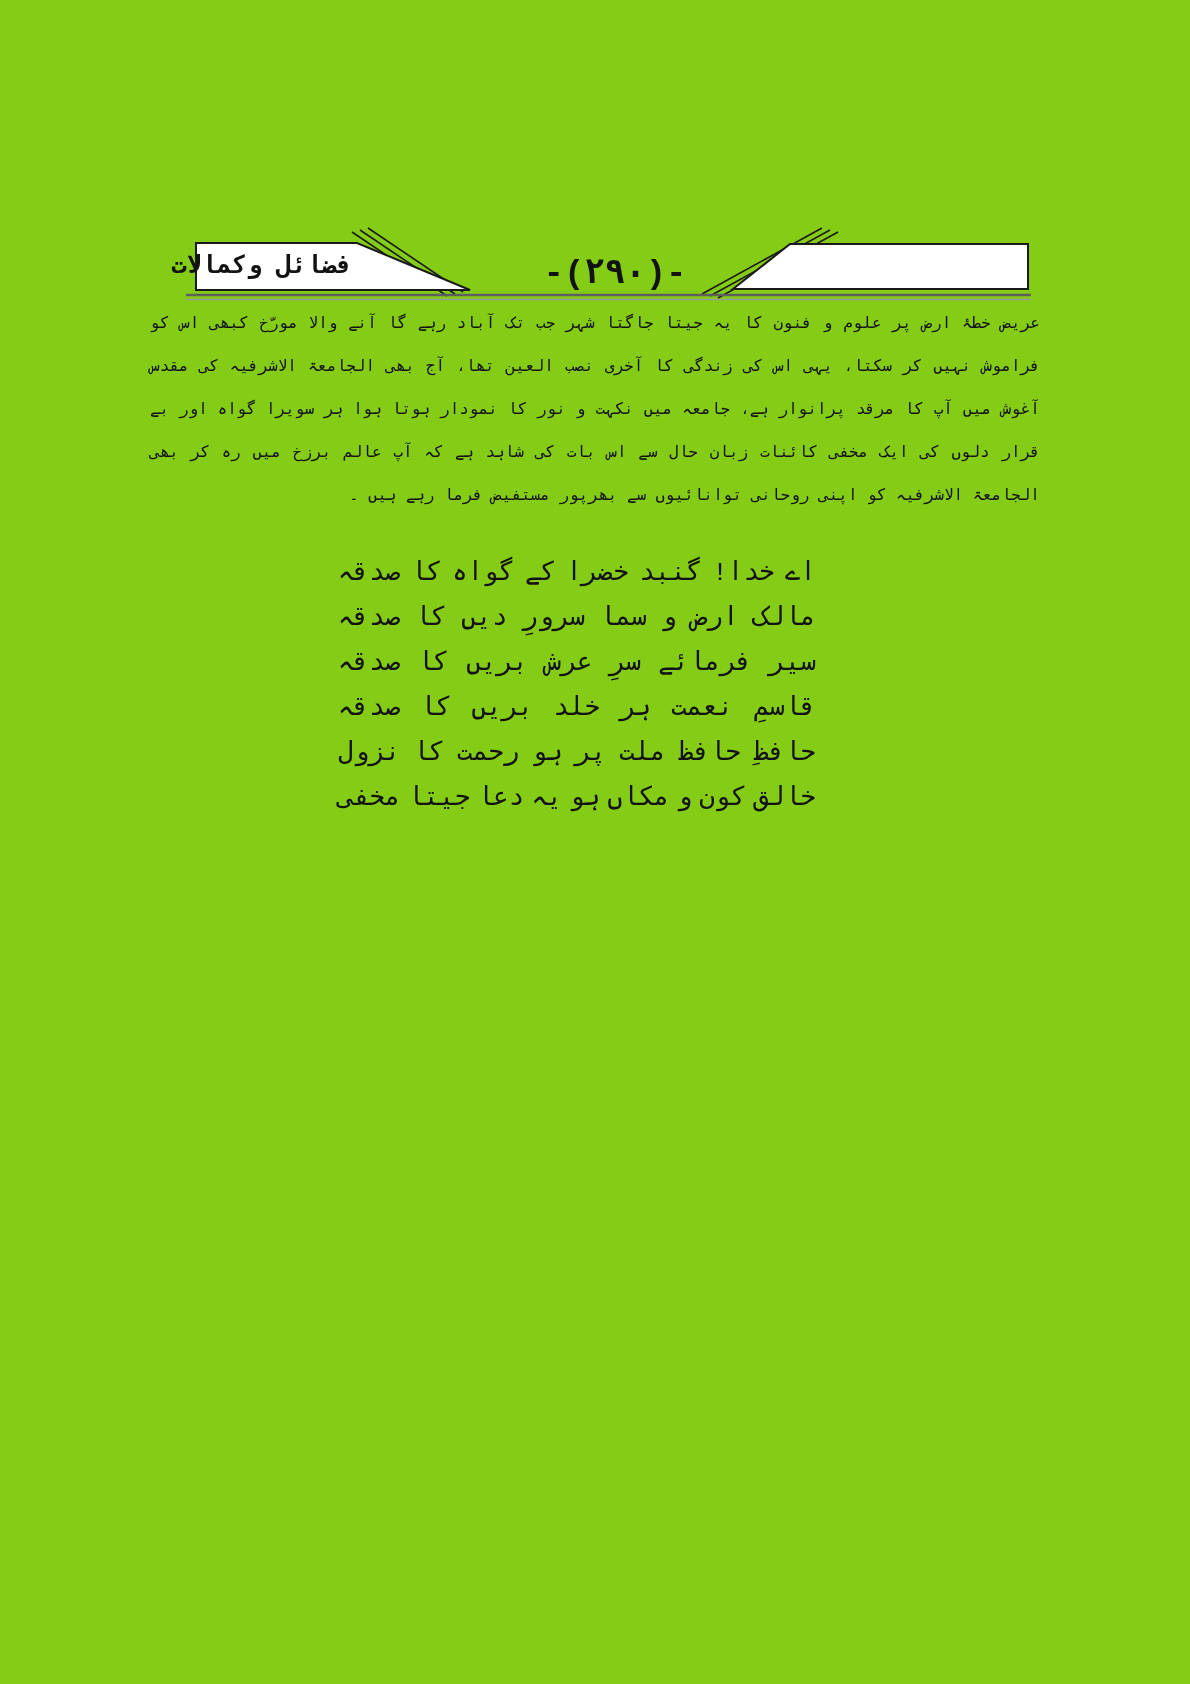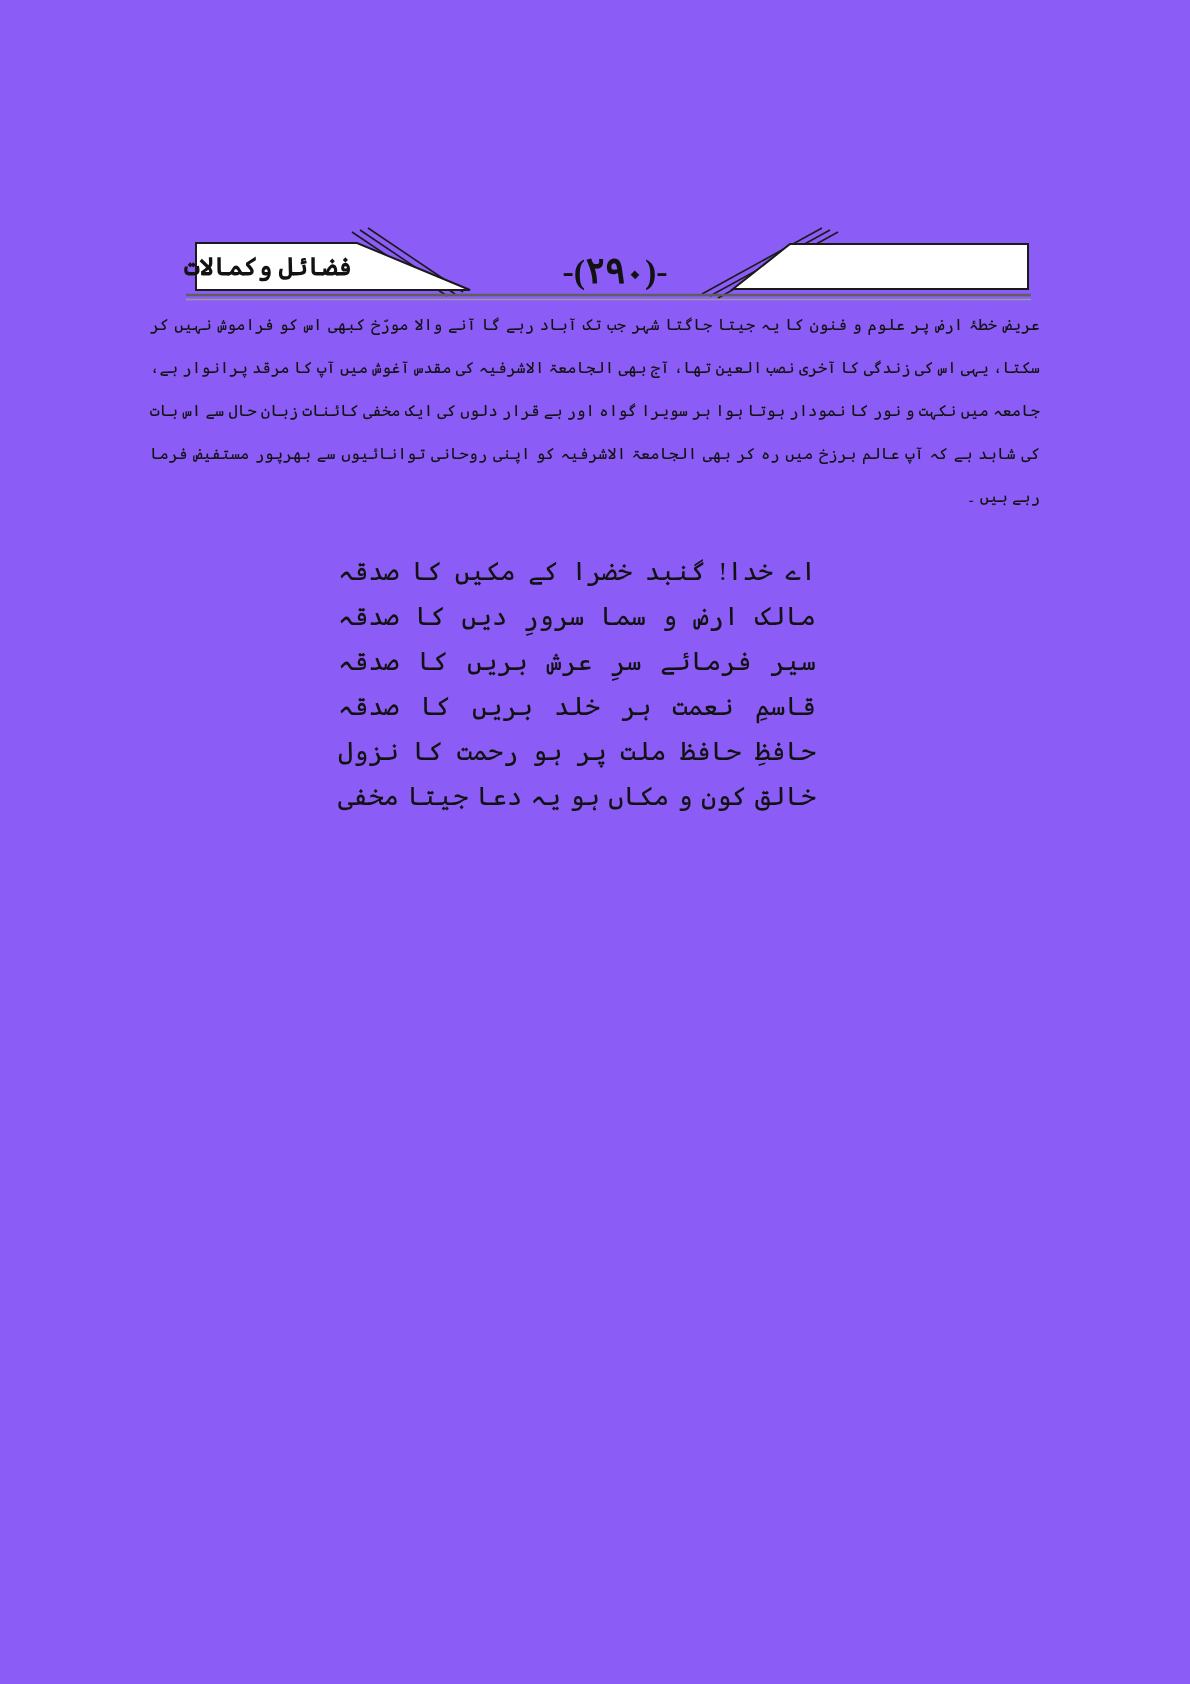--- a/index.html
+++ b/index.html
@@ -1,20 +1,20 @@
 <!DOCTYPE html>
 <html lang="ur"><head>
 <meta charset="utf-8">
 <style>
   html,body{margin:0;padding:0;background:#ffffff;}
   .page{
     position:relative;
     width:1190px;height:1684px;
-    background:#8b5cf6;
-    font-family:Liberation Serif, serif;
+    background:#84cc16;
+    font-family:Liberation Mono, monospace;
     color:#121212;
     overflow:hidden;
   }
   
   .header{position:absolute;top:218px;left:0;width:1190px;height:100px;}
   .header svg{position:absolute;top:0;left:0;}
   .banner-label{
     position:absolute;
     direction:rtl;
     font-weight:bold;
@@ -91,21 +91,21 @@
 
   <div class="body-text">عریض خطۂ ارض پر علوم و فنون کا یہ جیتا جاگتا شہر جب تک آباد رہے گا آنے والا مورّخ کبھی اس کو فراموش نہیں کر سکتا، یہی اس کی زندگی کا آخری نصب العین تھا، آج بھی الجامعۃ الاشرفیہ کی مقدس آغوش میں آپ کا مرقد پرانوار ہے، جامعہ میں نکہت و نور کا نمودار ہوتا ہوا ہر سویرا گواہ اور بے قرار دلوں کی ایک مخفی کائنات زبان حال سے اس بات کی شاہد ہے کہ آپ عالم برزخ میں رہ کر بھی الجامعۃ الاشرفیہ کو اپنی روحانی توانائیوں سے بھرپور مستفیض فرما رہے ہیں ۔</div>
 
   <div class="poem">
     <div class="poem-line" style="">
         <span>اے</span>
         <span>خدا!</span>
         <span>گنبد</span>
         <span>خضرا</span>
         <span>کے</span>
-        <span>مکیں</span>
+        <span>گواہ</span>
         <span>کا</span>
         <span>صدقہ</span>
       </div>
       <div class="poem-line" style="">
         <span>مالک</span>
         <span>ارض</span>
         <span>و</span>
         <span>سما</span>
         <span>سرورِ</span>
         <span>دیں</span>

